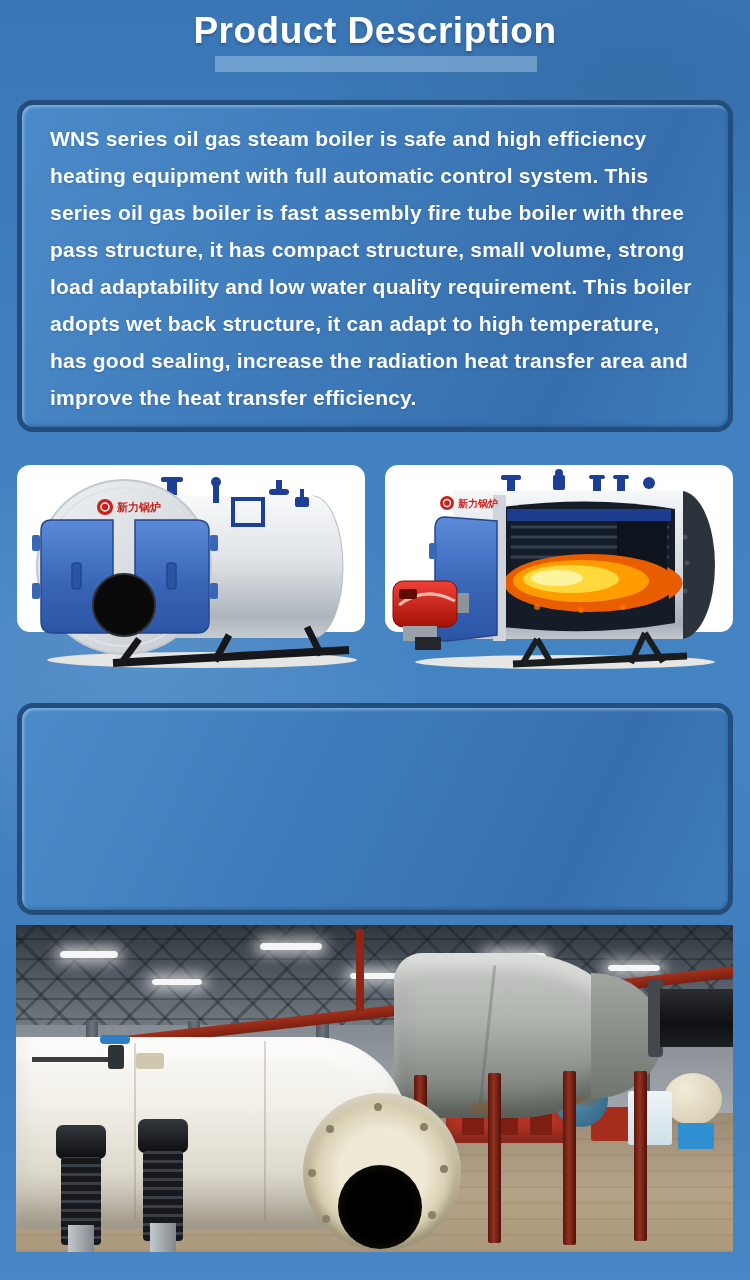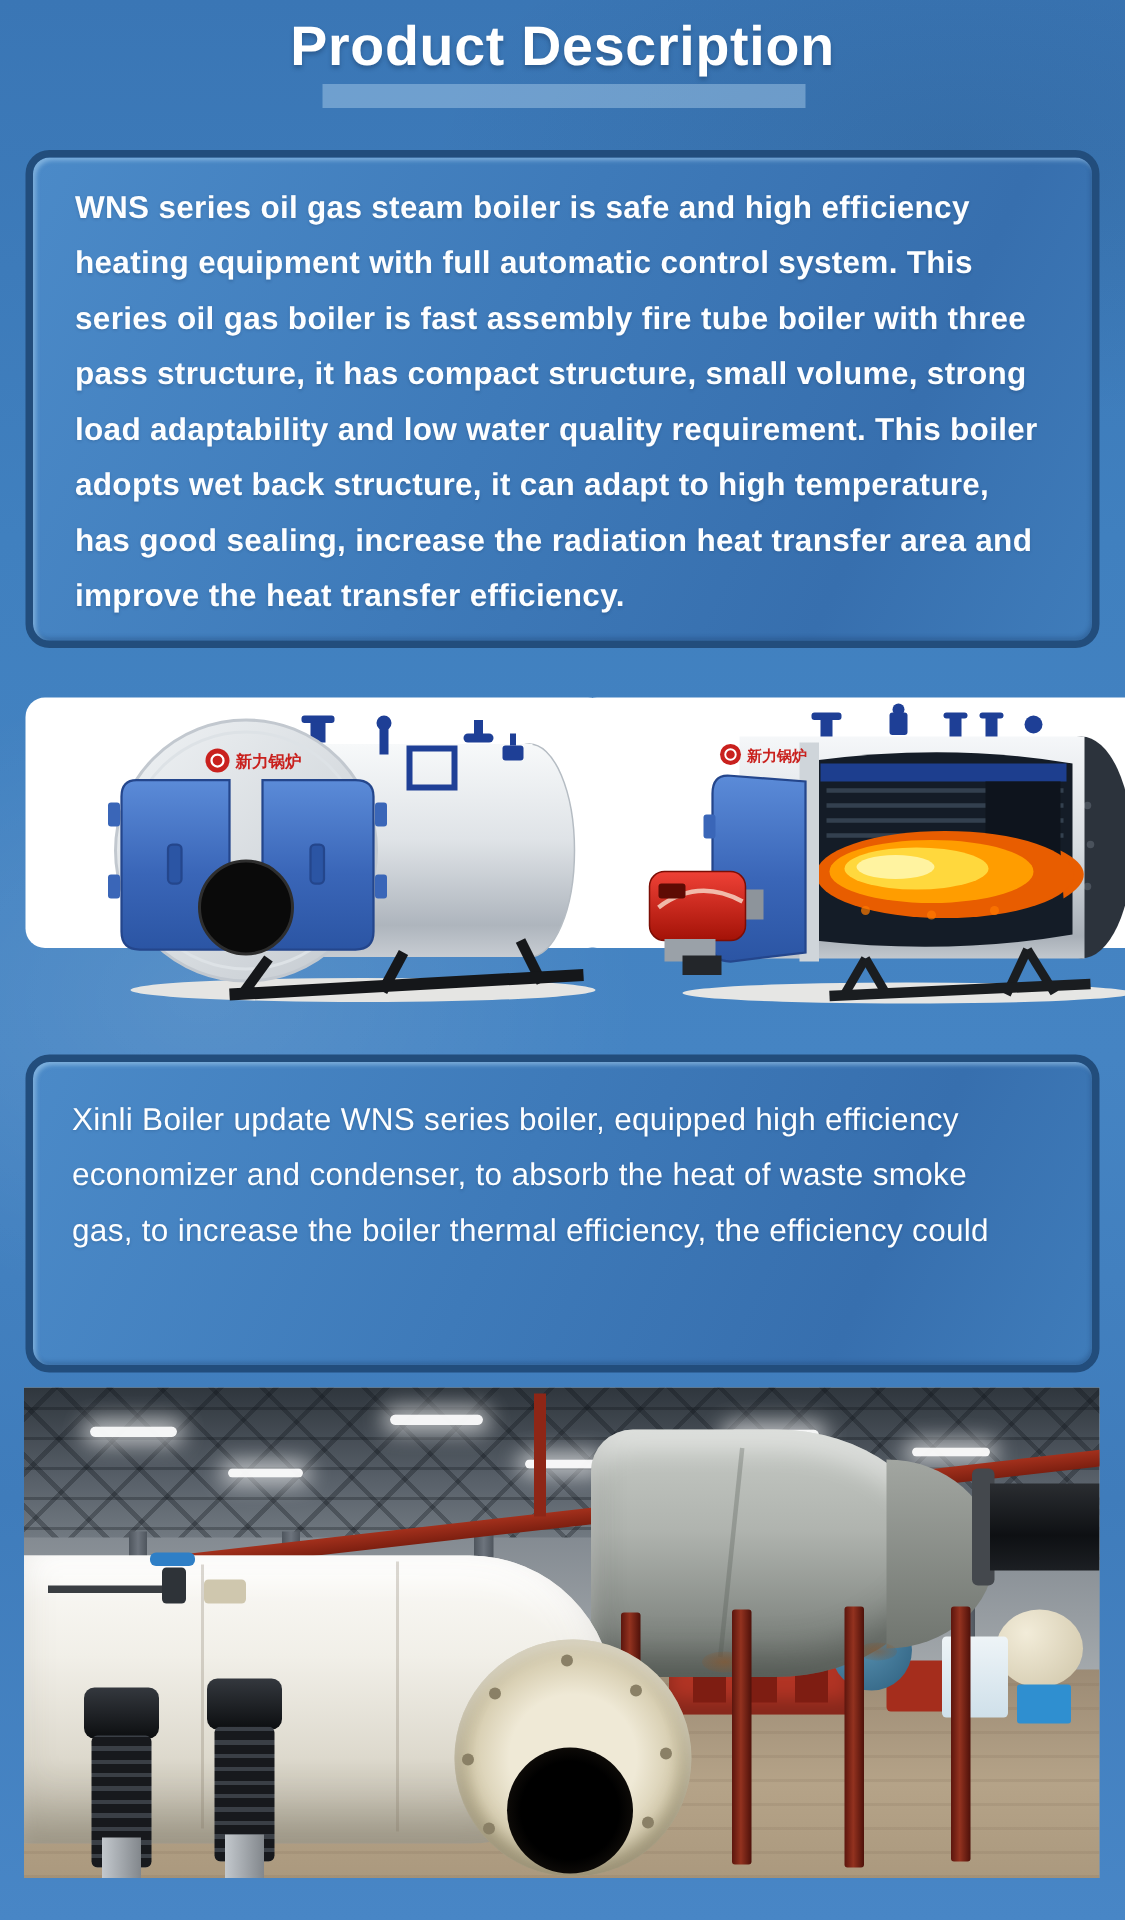--- a/index.html
+++ b/index.html
@@ -25,21 +25,21 @@
   .card-1{top:100px;height:332px;padding:15px 16px 0 28px;font-weight:bold;}
   .card-2{top:703px;height:212px;padding:20px 16px 0 26px;}
   .body-text{
     margin:0;white-space:pre;font-size:21px;line-height:37px;color:#fdfeff;
     letter-spacing:0.2px;text-shadow:0 1px 2px rgba(20,50,90,0.25);
   }
   .last-line{display:flex;align-items:baseline;font-size:21px;line-height:44px;color:#fdfeff;
     letter-spacing:0.2px;text-shadow:0 1px 2px rgba(20,50,90,0.25);}
   .eff{font-size:31px;font-style:italic;font-weight:bold;padding:0 3px;
     border-bottom:3px solid #ffffff;line-height:34px;}
-  .panel{position:absolute;top:465px;width:348px;height:167px;background:#ffffff;border-radius:13px;padding-left:40px;}
+  .panel{position:absolute;top:465px;width:348px;height:167px;background:#ffffff;border-radius:13px;}
   .panel-left{left:17px;}
   .panel-right{left:385px;}
   .panel svg{display:block;}
   .photo{position:absolute;left:16px;top:925px;width:717px;height:327px;overflow:hidden;background:#9aa0a4;}
   .photo *{position:absolute;}
   .lamp{background:rgba(255,255,255,0.95);border-radius:4px;
     box-shadow:0 0 14px 5px rgba(255,255,255,0.65);}
   .wcol{background:linear-gradient(90deg,#4e555d,#6d747d 50%,#4e555d);}
   .mleg{background:linear-gradient(90deg,#5c150d,#93321f 45%,#4e110a);border-radius:2px;}
   .pump-cap{background:linear-gradient(180deg,#34383e,#0c0e10);border-radius:7px;}
@@ -213,23 +213,20 @@
         <path d="M152 174 L138 198" stroke-width="6"></path>
           <path d="M152 174 L166 198" stroke-width="6"></path>
         <path d="M260 168 L246 198" stroke-width="6"></path>
           <path d="M260 168 L278 197" stroke-width="6"></path>
         <path d="M128 199 L302 191" stroke-width="7"></path>
       </g>
     </svg>
   </div>
 
   <div class="card card-2">
-    <p class="body-text">Xinli Boiler update WNS series boiler, equipped high efficiency
-economizer and condenser, to absorb the heat of waste smoke
-gas, to increase the boiler thermal efficiency, the efficiency could</p>
   </div>
 
   <div class="photo">
 
     <div style="left:0;top:0;width:717px;height:115px;
       background:
         repeating-linear-gradient(45deg, rgba(15,20,26,0.30) 0 3px, rgba(0,0,0,0) 3px 24px),
         repeating-linear-gradient(-45deg, rgba(15,20,26,0.30) 0 3px, rgba(0,0,0,0) 3px 26px),
         repeating-linear-gradient(0deg, rgba(10,15,20,0.28) 0 2px, rgba(0,0,0,0) 2px 20px),
         linear-gradient(180deg,#2f363d 0%,#59616a 55%,#7b838a 100%);"></div>

